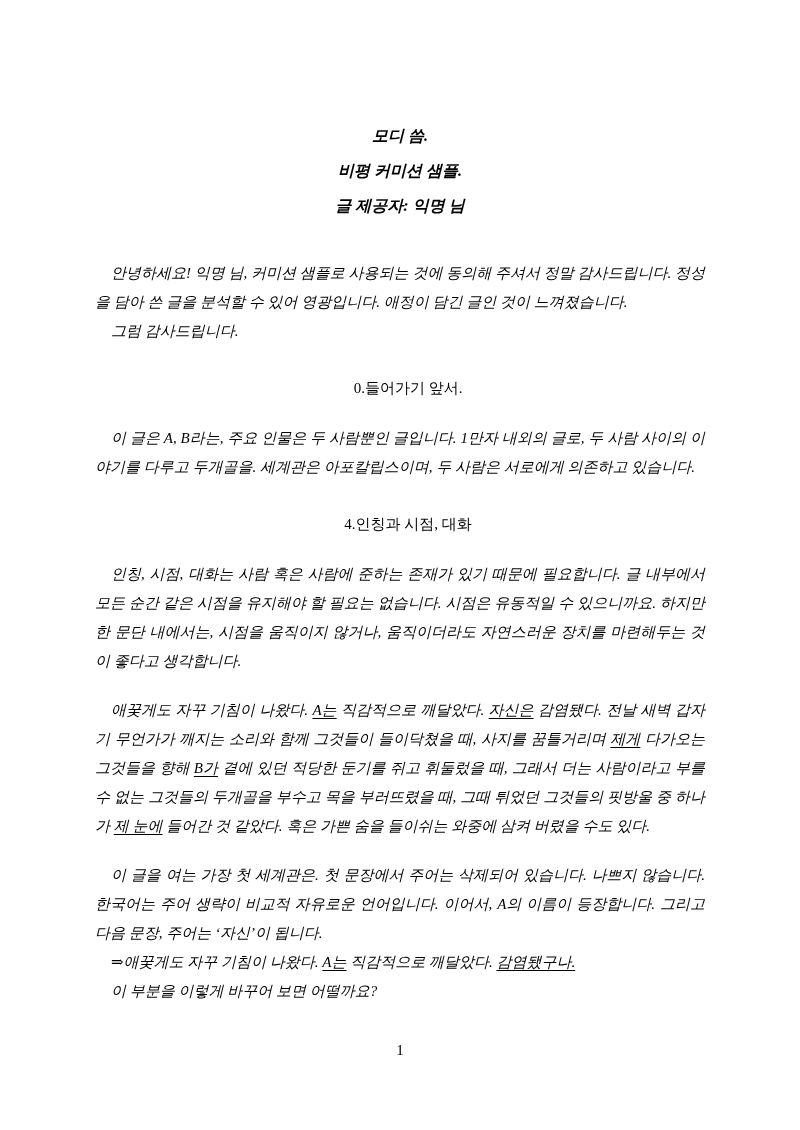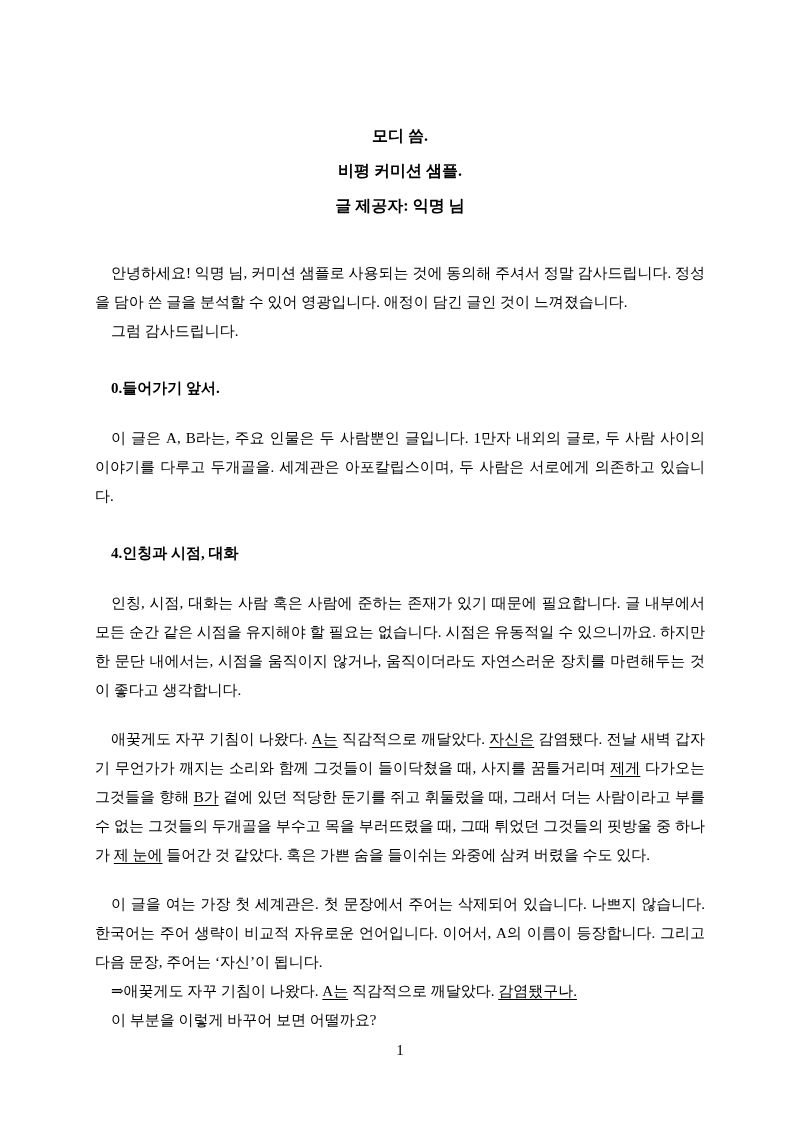--- a/index.html
+++ b/index.html
@@ -31,27 +31,29 @@
   .title-block p {
     margin: 0;
     text-align: center;
     text-indent: 0;
   }
   p {
     margin: 0;
     text-align: justify;
     text-indent: 16px;
     word-break: break-all;
+    font-style: italic;
   }
   h2 {
     font-size: 15px;
     line-height: 29px;
-    font-weight: bold;
+    font-weight: normal;
     margin: 28px 0 21px 0;
     text-indent: 16px;
+    text-align: center;
   }
   .block-gap {
     margin-top: 20px;
   }
   .u {
     text-decoration: underline;
     text-underline-offset: 3px;
   }
   .page-number {
     position: absolute;

